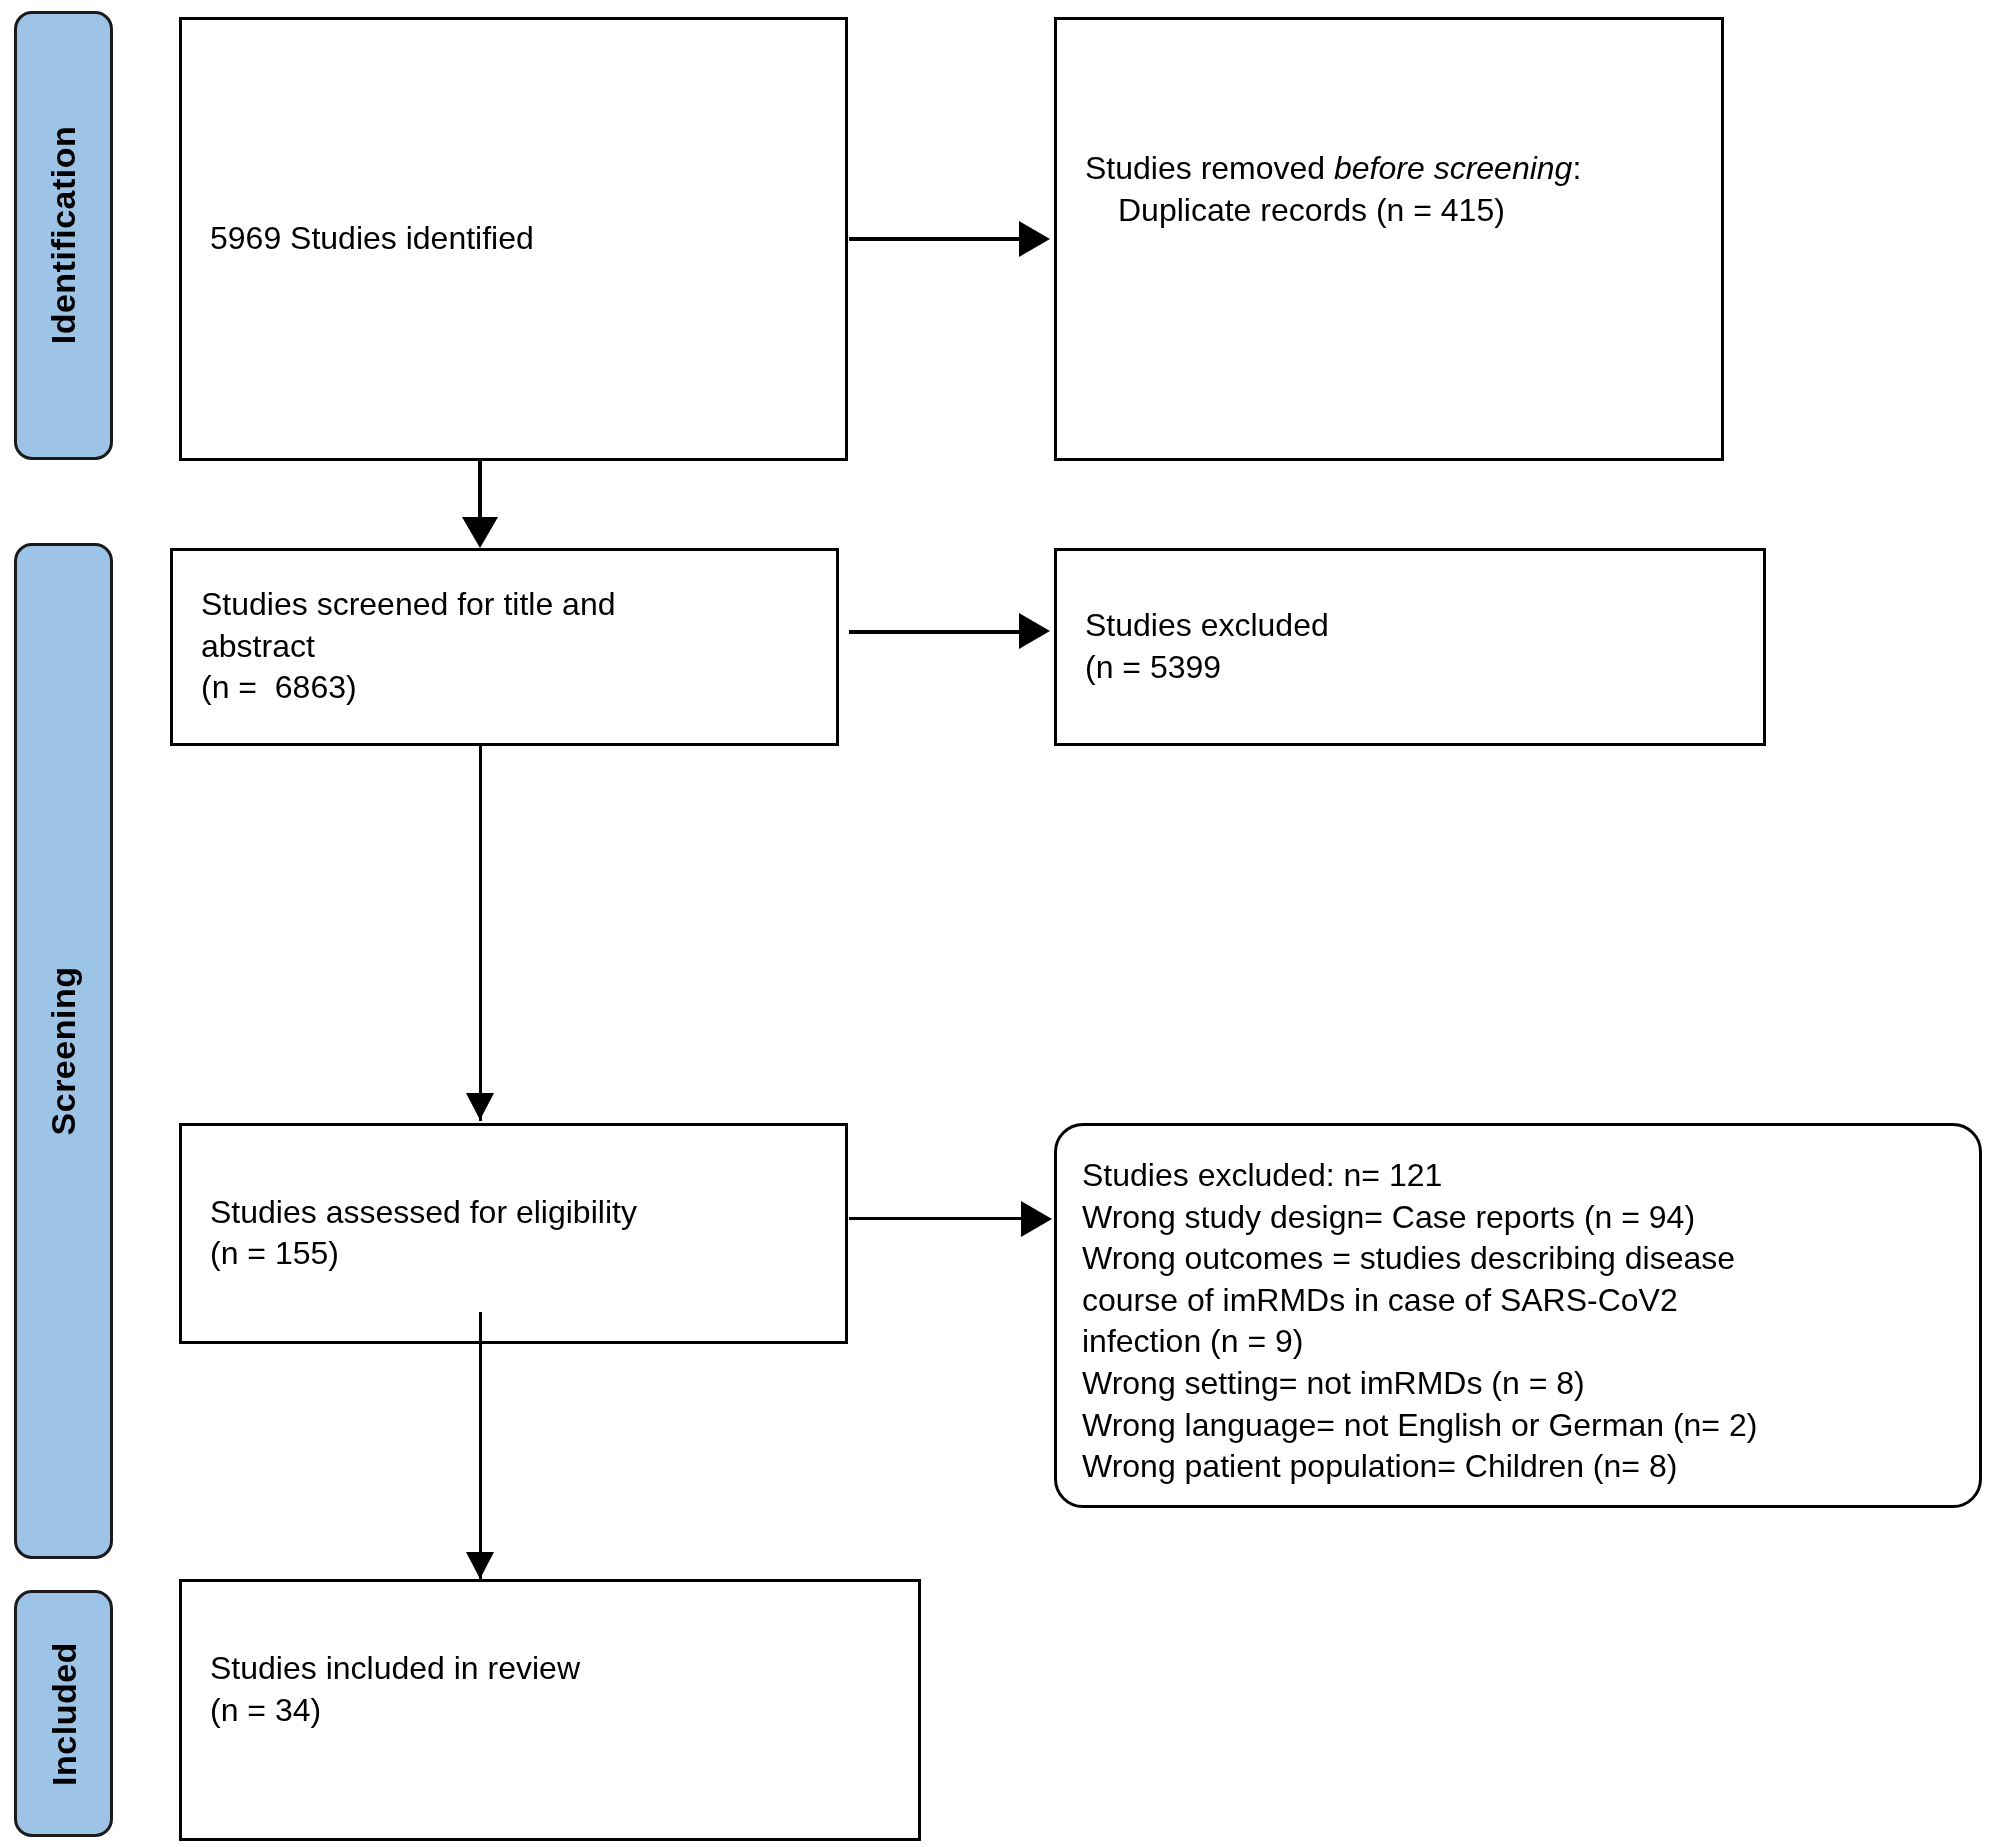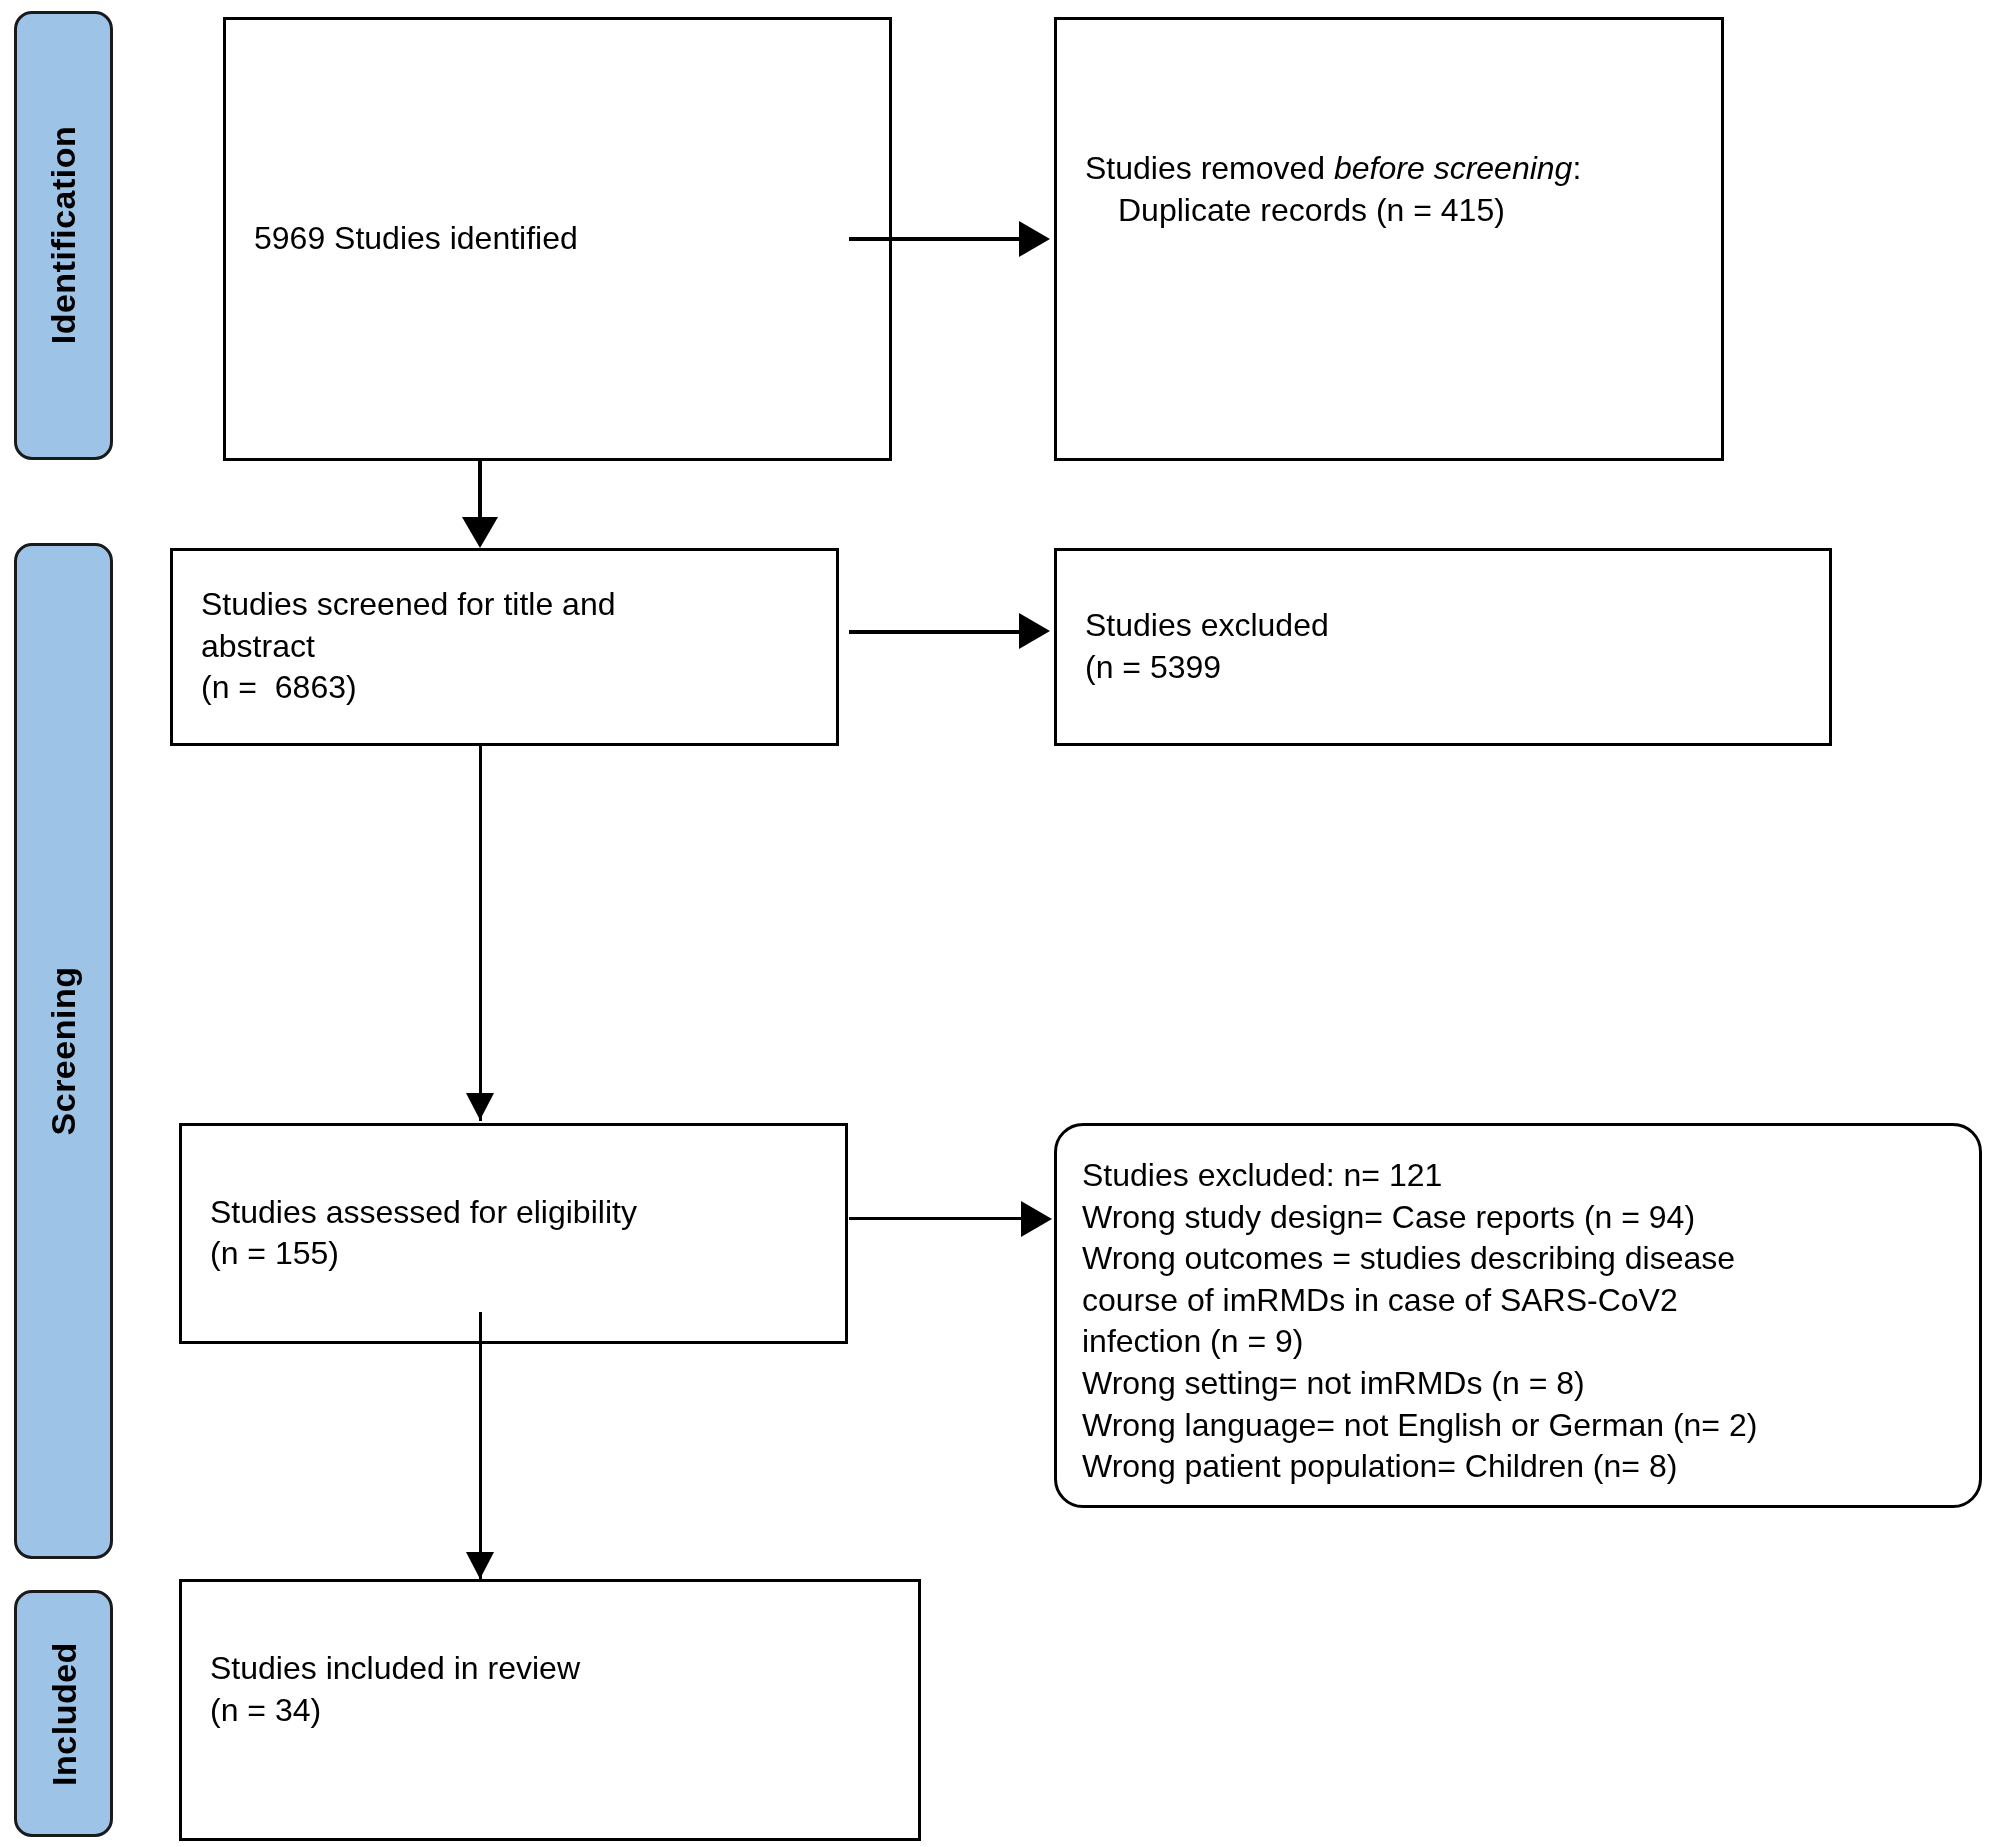--- a/index.html
+++ b/index.html
@@ -109,39 +109,39 @@
   </div>
 
   <div class="stage-tab" style="left:14px; top:543px; width:99px; height:1016px;">
     <div class="stage-tab-label">Screening</div>
   </div>
 
   <div class="stage-tab" style="left:14px; top:1590px; width:99px; height:247px;">
     <div class="stage-tab-label">Included</div>
   </div>
 
-  <div class="flow-box" style="left:179px; top:17px; width:669px; height:444px;margin-left:44px;">
+  <div class="flow-box" style="left:179px; top:17px; width:669px; height:444px;">
     <div class="flow-box-text vcenter">5969 Studies identified</div>
   </div>
 
   <div class="flow-box" style="left:1054px; top:17px; width:670px; height:444px;">
     <div class="flow-box-text" style="top:128px;"><span>Studies removed </span><span class="it">before screening</span><span>:</span><br><span class="indent"></span><span>Duplicate records (n = 415)</span></div>
   </div>
 
   <div class="conn conn-h" style="left:849px; top:237px; width:173px;"></div>
   <div class="arrowhead-right" style="left:1019px; top:221px;"></div>
 
   <div class="conn conn-v" style="left:478px; top:461px; width:3.8px; height:83px;"></div>
   <div class="arrowhead-down" style="left:462px; top:517px;"></div>
 
   <div class="flow-box" style="left:170px; top:548px; width:669px; height:198px;">
     <div class="flow-box-text" style="top:33px;"><span>Studies screened for title and</span><br><span>abstract</span><br><span>(n =  6863)</span></div>
   </div>
 
-  <div class="flow-box" style="left:1054px; top:548px; width:778px; height:198px;">
+  <div class="flow-box" style="left:1054px; top:548px; width:712px; height:198px;">
     <div class="flow-box-text vcenter"><span>Studies excluded</span><br><span>(n = 5399</span></div>
   </div>
 
   <div class="conn conn-h" style="left:849px; top:630px; width:173px;"></div>
   <div class="arrowhead-right" style="left:1019px; top:613px;"></div>
 
   <div class="conn conn-v-thin" style="left:479px; top:746px; width:2.7px; height:375px;"></div>
   <div class="arrowhead-down-sm" style="left:466px; top:1093px;"></div>
 
   <div class="flow-box" style="left:179px; top:1123px; width:669px; height:221px;">

